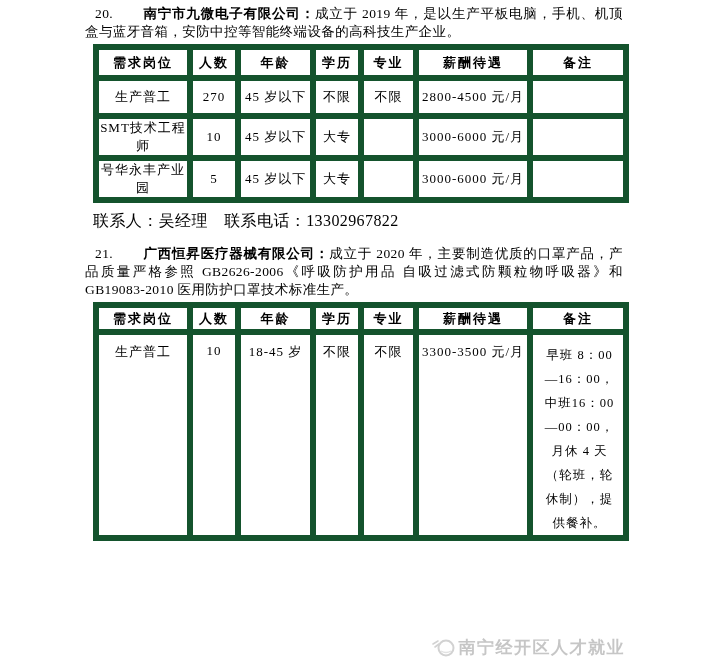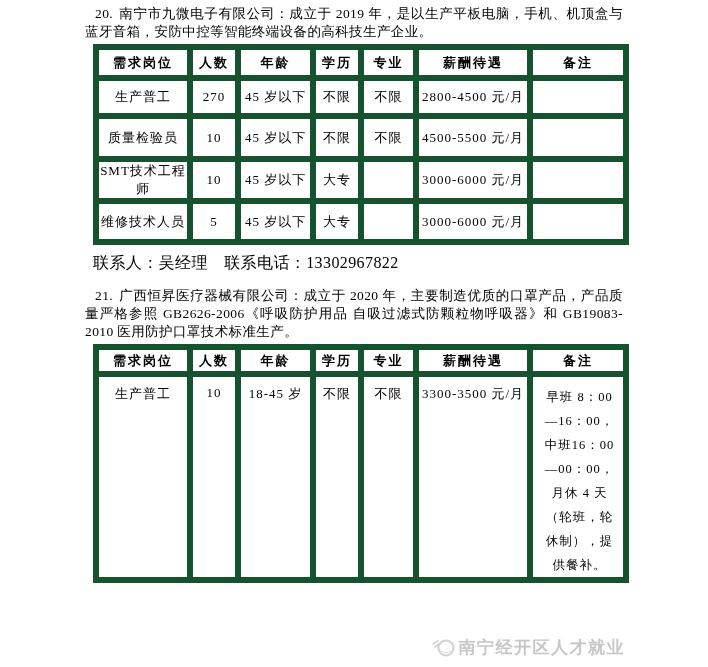--- a/index.html
+++ b/index.html
@@ -20,21 +20,21 @@
   
   .intro {
     width: 538px;
     font-size: 13.5px;
     line-height: 18px;
     text-align: justify;
     text-indent: 10px;
     letter-spacing: 0.4px;
   }
   .intro .no { margin-right: 6px; }
-  .intro .bold { font-weight: normal; }
+  .intro .bold { font-weight: bold; margin-left: 24px; }
   
   table.jobs {
     border-collapse: collapse;
     table-layout: fixed;
     width: 530px;
     margin-left: 8px;
     margin-top: 3px;
   }
   .jobs th, .jobs td {
     border: 6px solid #14532d;
@@ -125,40 +125,31 @@
     <tbody>
       <tr class="h38">
         <td>生产普工</td>
         <td>270</td>
         <td>45 岁以下</td>
         <td>不限</td>
         <td>不限</td>
         <td>2800-4500 元/月</td>
         <td></td>
       </tr>
-      <tr class="h43">
-        <td>质量检验员</td>
-        <td>10</td>
-        <td>45 岁以下</td>
-        <td>不限</td>
-        <td>不限</td>
-        <td>4500-5500 元/月</td>
-        <td></td>
-      </tr>
       <tr class="h38">
         <td>SMT技术工程师</td>
         <td>10</td>
         <td>45 岁以下</td>
         <td>大专</td>
         <td></td>
         <td>3000-6000 元/月</td>
         <td></td>
       </tr>
       <tr class="h41">
-        <td>维修技术人员</td>
+        <td>号华永丰产业园</td>
         <td>5</td>
         <td>45 岁以下</td>
         <td>大专</td>
         <td></td>
         <td>3000-6000 元/月</td>
         <td></td>
       </tr>
     </tbody>
   </table>
 

